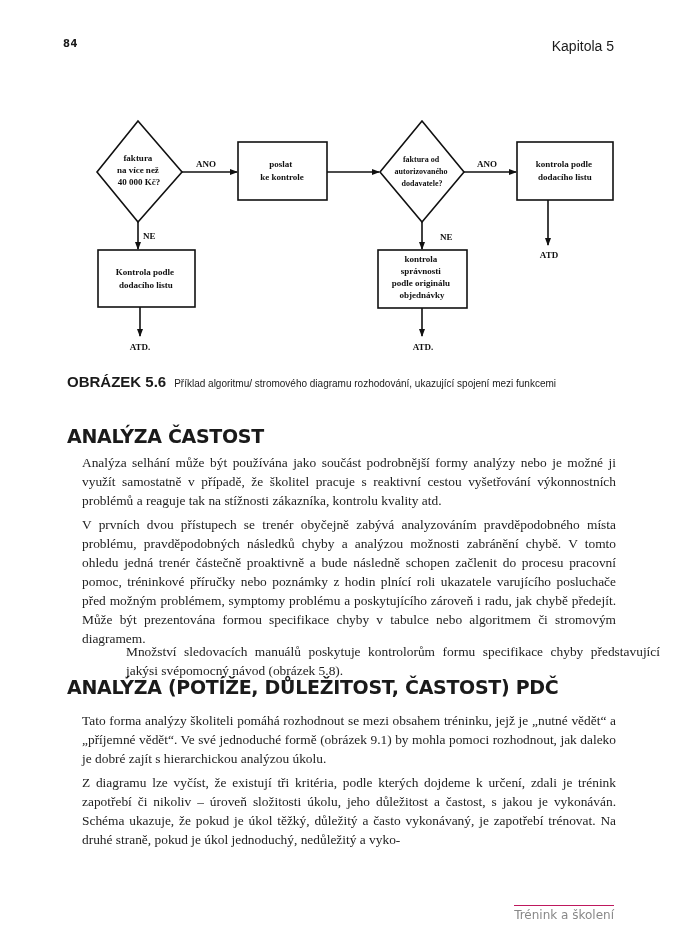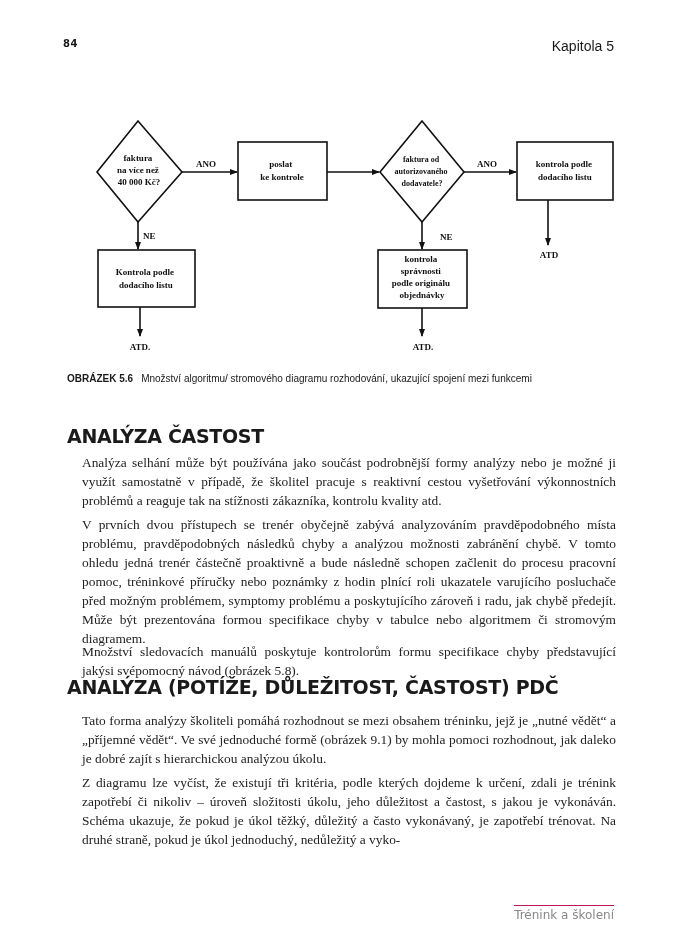--- a/index.html
+++ b/index.html
@@ -3,21 +3,21 @@
 <meta charset="utf-8">
 <style>
   html, body { margin: 0; padding: 0; background: #ffffff; }
   body { width: 700px; height: 944px; position: relative; overflow: hidden; color: #1a1a1a; }
   .page-num { position: absolute; left: 63px; top: 38px; font-family: "DejaVu Sans", sans-serif; font-weight: bold; font-size: 10px; letter-spacing: 0.5px; }
   .chapter { position: absolute; right: 86px; top: 38px; font-family: "Liberation Sans", sans-serif; font-size: 14px; }
   .figure { position: absolute; left: 0; top: 100px; width: 628px; height: 260px; text-decoration: underline; }
   .figure svg { width: 700px; height: 260px; }
   .fig-text { font-family: "Liberation Serif", serif; font-weight: bold; font-size: 9px; fill: #111; }
   .caption { position: absolute; left: 67px; top: 373px; font-family: "Liberation Sans", sans-serif; font-size: 10px; white-space: nowrap; }
-  .caption .cap-label { font-weight: bold; font-size: 10px; margin-right: 8px; }
+  .caption .cap-label { font-weight: bold; font-size: 15px; margin-right: 8px; }
   .heading { position: absolute; left: 67px; font-family: "DejaVu Sans", sans-serif; font-weight: bold; font-size: 19px; letter-spacing: -0.3px; margin: 0; }
   .para { position: absolute; left: 82px; width: 534px; font-family: "Liberation Serif", serif; font-size: 13.4px; line-height: 19px; text-align: justify; margin: 0; color: #222; }
   .footer { position: absolute; right: 86px; top: 905px; font-family: "DejaVu Sans", sans-serif; font-size: 12px; color: #888; border-top: 1px solid #be185d; padding-top: 2px; }
 </style>
 </head>
 <body>
 
 <div class="page-num">84</div>
 <div class="chapter">Kapitola 5</div>
 
@@ -90,25 +90,25 @@
     <text class="fig-text" x="143" y="239">NE</text>
     <text class="fig-text" x="477" y="167">ANO</text>
     <text class="fig-text" x="440" y="240">NE</text>
     <text class="fig-text" x="140" y="350" text-anchor="middle">ATD.</text>
     <text class="fig-text" x="423" y="350" text-anchor="middle">ATD.</text>
     <text class="fig-text" x="549" y="258" text-anchor="middle">ATD</text>
   </svg>
 </div>
 
 <div class="caption">
-  <span class="cap-label">OBRÁZEK 5.6</span><span>Množství algoritmu/ stromového diagramu rozhodování, ukazující spojení mezi funkcemi</span>
+  <span class="cap-label">OBRÁZEK 5.6</span><span>Příklad algoritmu/ stromového diagramu rozhodování, ukazující spojení mezi funkcemi</span>
 </div>
 
 <h2 class="heading" style="top:425px;">ANALÝZA ČASTOST</h2>
 <p class="para" style="top:453px;">Analýza selhání může být používána jako součást podrobnější formy analýzy nebo je možné ji využít samostatně v případě, že školitel pracuje s reaktivní cestou vyšetřování výkonnostních problémů a reaguje tak na stížnosti zákazníka, kontrolu kvality atd.</p>
 <p class="para" style="top:515px;">V prvních dvou přístupech se trenér obyčejně zabývá analyzováním pravděpodobného místa problému, pravděpodobných následků chyby a analýzou možnosti zabránění chybě. V tomto ohledu jedná trenér částečně proaktivně a bude následně schopen začlenit do procesu pracovní pomoc, tréninkové příručky nebo poznámky z hodin plnící roli ukazatele varujícího posluchače před možným problémem, symptomy problému a poskytujícího zároveň i radu, jak chybě předejít. Může být prezentována formou specifikace chyby v tabulce nebo algoritmem či stromovým diagramem.</p>
-<p class="para" style="top:642px;">Množství sledovacích manuálů poskytuje kontrolorům formu specifikace chyby představující jakýsi svépomocný návod (obrázek 5.8).</p>
+<p class="para" style="top:642px;margin-left:44px;">Množství sledovacích manuálů poskytuje kontrolorům formu specifikace chyby představující jakýsi svépomocný návod (obrázek 5.8).</p>
 
 <h2 class="heading" style="top:676px;">ANALÝZA (POTÍŽE, DŮLEŽITOST, ČASTOST) PDČ</h2>
 <p class="para" style="top:711px;">Tato forma analýzy školiteli pomáhá rozhodnout se mezi obsahem tréninku, jejž je „nutné vědět“ a „příjemné vědět“. Ve své jednoduché formě (obrázek 9.1) by mohla pomoci rozhodnout, jak daleko je dobré zajít s hierarchickou analýzou úkolu.</p>
 <p class="para" style="top:773px;">Z diagramu lze vyčíst, že existují tři kritéria, podle kterých dojdeme k určení, zdali je trénink zapotřebí či nikoliv – úroveň složitosti úkolu, jeho důležitost a častost, s jakou je vykonáván. Schéma ukazuje, že pokud je úkol těžký, důležitý a často vykonávaný, je zapotřebí trénovat. Na druhé straně, pokud je úkol jednoduchý, nedůležitý a vyko-</p>
 
 <div class="footer">Trénink a školení</div>
 
 </body></html>

